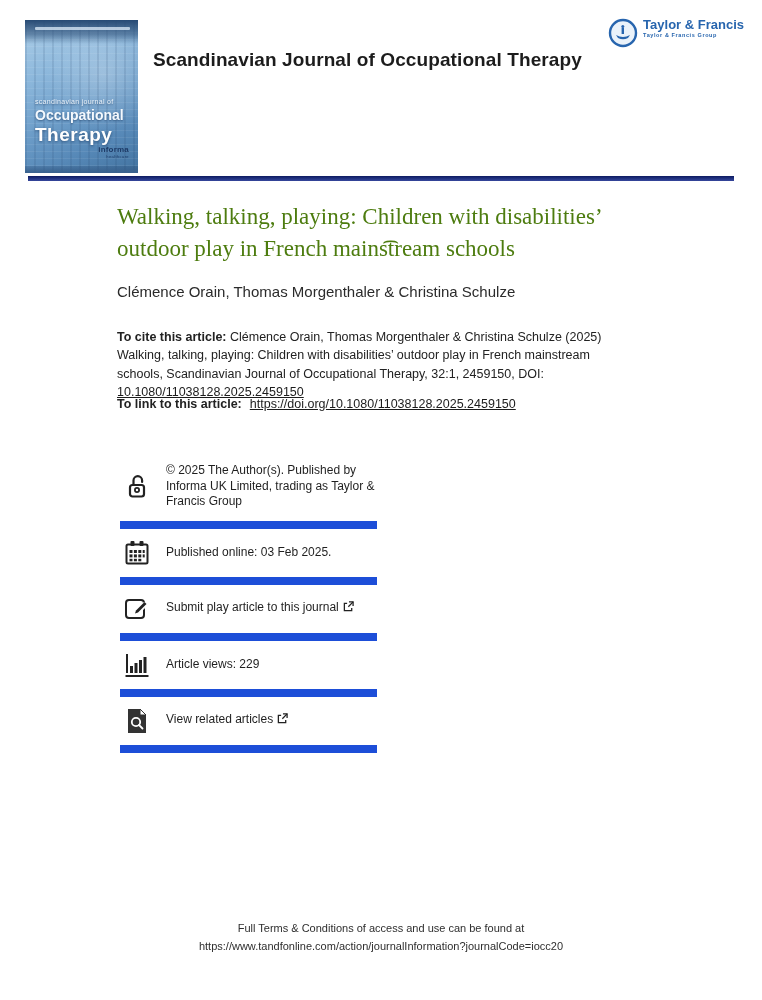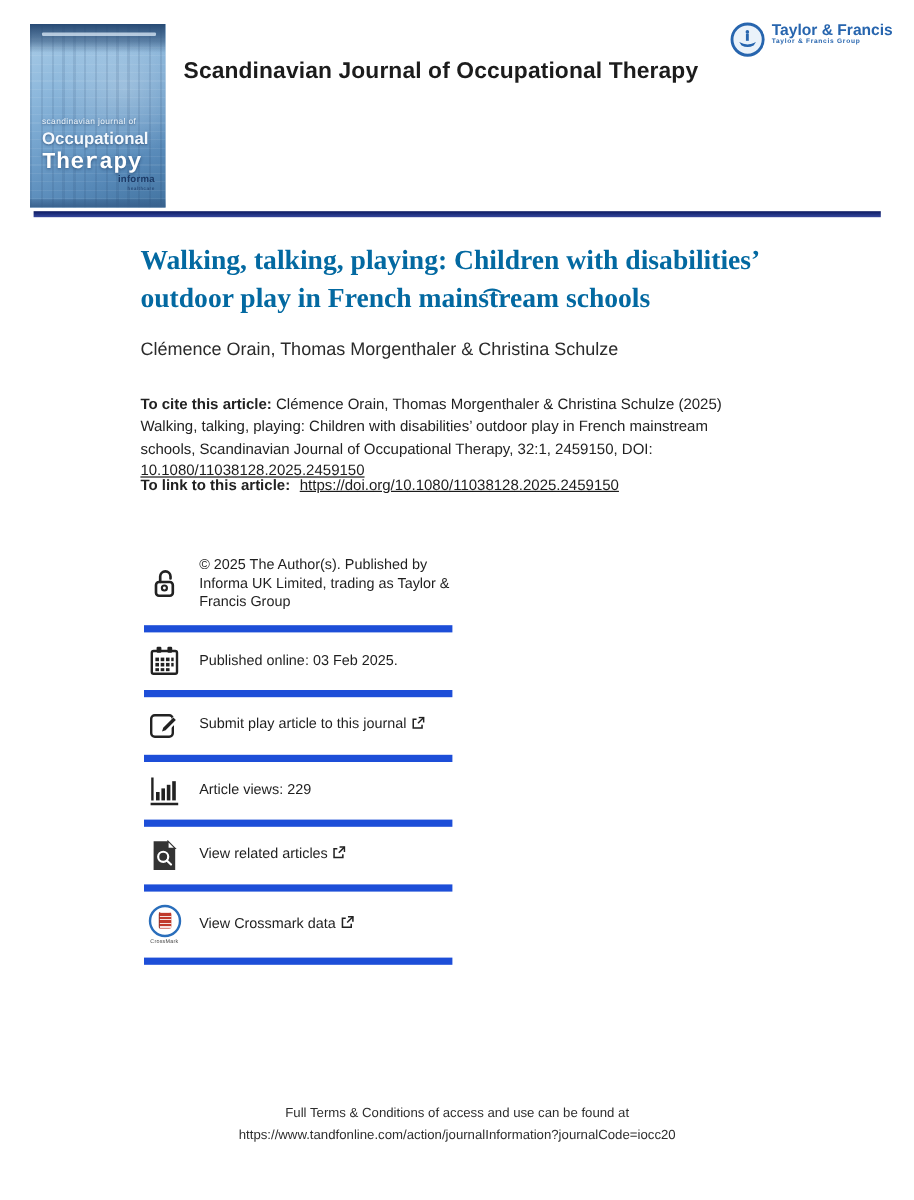--- a/index.html
+++ b/index.html
@@ -27,21 +27,21 @@
     position:absolute; left:0; top:0; width:100%; height:24px;
     background:linear-gradient(180deg,#274a74 0%, rgba(39,74,116,.55) 60%, transparent 100%);
   }
   .cover .topband .microtext {
     position:absolute; left:10px; right:8px; top:7px; height:3px;
     background:rgba(220,235,248,.75); border-radius:1px;
   }
   .cover .titleblock { position:absolute; left:10px; top:78px; color:#f2f8fd; }
   .cover .series { font-size:7px; letter-spacing:.3px; color:#eaf3fb; text-shadow:0 1px 2px rgba(20,50,90,.6); }
   .cover .t1 { font-size:14px; font-weight:700; color:#f4f9fe; margin-top:2px; text-shadow:0 1px 2px rgba(20,50,90,.6); }
-  .cover .t2 { font-size:19px; font-weight:700; color:#ffffff; margin-top:1px; letter-spacing:.5px; text-shadow:0 1px 3px rgba(20,50,90,.65);font-family:Liberation Mono, monospace; }
+  .cover .t2 { font-size:19px; font-weight:700; color:#ffffff; margin-top:1px; letter-spacing:.5px; text-shadow:0 1px 3px rgba(20,50,90,.65); }
   .cover .informa { position:absolute; right:9px; bottom:14px; text-align:right; color:#1d3a66;margin-top:16px; }
   .cover .informa .in1 { font-size:8px; font-weight:700; letter-spacing:.2px; }
   .cover .informa .in2 { font-size:4px; letter-spacing:.4px; }
   .cover .botband { position:absolute; left:0; bottom:0; width:100%; height:7px;
     background:linear-gradient(180deg, rgba(30,60,100,.2), #39618d); }
 
   .journal-title {
     position:absolute; left:153px; top:49px; width:560px;
     font-size:19px; font-weight:700; color:#1c1c1c; letter-spacing:.1px;
   }
@@ -60,43 +60,43 @@
   .tf-logo .w2 { font-size:5.5px; font-weight:600; color:#2765ae; letter-spacing:.6px; margin-top:1px; }
 
   .navy-rule {
     position:absolute; left:28px; right:28px; top:176px; height:5px;
     background:linear-gradient(180deg,#0d1a60 0%, #1e2f7d 45%, #37479c 100%);
   }
 
   
   .article-title {
     position:absolute; left:117px; top:201px; width:560px;
-    font-family:"Liberation Serif", serif; font-size:23px; font-weight:700;
-    color:#0369a1; line-height:1.38;
+    font-family:"Liberation Serif", serif; font-size:23px; font-weight:400;
+    color:#4d7c0f; line-height:1.38;
   }
   .authors {
     position:absolute; left:117px; top:283px; width:560px;
     font-size:15px; color:#2b2b2b;
   }
   .cite-block {
     position:absolute; left:117px; top:328px; width:512px;
     font-size:12.5px; line-height:1.46; color:#222;
   }
   .cite-block b { font-weight:700; }
   .link-block {
     position:absolute; left:117px; top:397px; width:560px;
     font-size:12.5px; color:#222;
   }
   .link-block .gap { display:inline-block; width:8px; }
 
   
   .meta-list { position:absolute; left:120px; top:452px; width:257px; }
   .meta-row {
     display:flex; align-items:center; gap:14px;
-    padding:11px 2px 11px 2px; border-bottom:6px solid #1d4ed8;
+    padding:11px 2px 11px 2px; border-bottom:8px solid #1d4ed8;
   }
   .meta-row .ic { flex:0 0 30px; display:flex; flex-direction:column; align-items:center; }
   .meta-row .txt { font-size:12px; line-height:1.3; color:#1f1f1f; }
   .ext { display:inline-block; vertical-align:-1px; margin-left:4px; }
 
   .cm-circle {
     width:27px; height:27px; border-radius:50%;
     border:2.5px solid #2a6ebb; background:#fff;
     display:flex; align-items:center; justify-content:center;
   }
@@ -243,33 +243,20 @@
           <path d="M14 17 L17.5 20.5" stroke="#fff" stroke-width="1.8" stroke-linecap="round"></path>
         </svg>
       </span>
       <span class="txt"><span>View related articles</span><span class="ext"><svg width="11" height="11" viewBox="0 0 12 12">
               <path d="M4.5 2.5 H1.5 V10.5 H9.5 V7.5" fill="none" stroke="#222" stroke-width="1.4"></path>
               <path d="M6.5 1 H11 V5.5" fill="none" stroke="#222" stroke-width="1.4"></path>
               <path d="M11 1 L5.8 6.2" fill="none" stroke="#222" stroke-width="1.4"></path>
             </svg></span></span>
     </div>
 
-    <div class="meta-row">
-      <span class="ic">
-        <span class="cm-circle">
-            <span class="cm-book"></span>
-          </span>
-        <span class="cm-caption">CrossMark</span>
-      </span>
-      <span class="txt"><span>View Crossmark data</span><span class="ext"><svg width="11" height="11" viewBox="0 0 12 12">
-              <path d="M4.5 2.5 H1.5 V10.5 H9.5 V7.5" fill="none" stroke="#222" stroke-width="1.4"></path>
-              <path d="M6.5 1 H11 V5.5" fill="none" stroke="#222" stroke-width="1.4"></path>
-              <path d="M11 1 L5.8 6.2" fill="none" stroke="#222" stroke-width="1.4"></path>
-            </svg></span></span>
-    </div>
 
   </div>
 
   <div class="footer">
     <div>Full Terms &amp; Conditions of access and use can be found at</div>
     <div>https://www.tandfonline.com/action/journalInformation?journalCode=iocc20</div>
   </div>
 
 </div>
 

